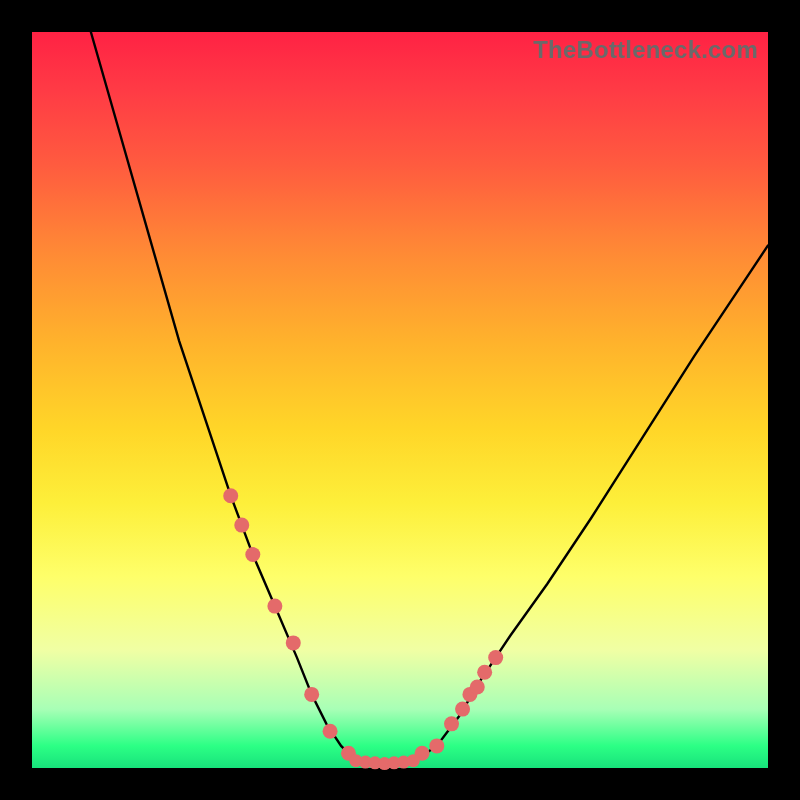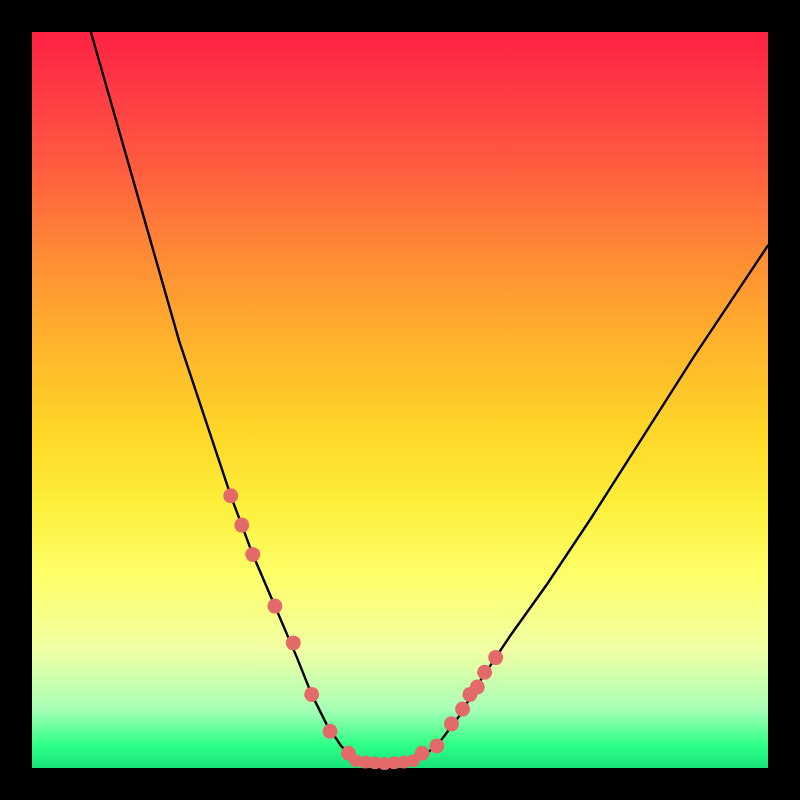--- a/index.html
+++ b/index.html
@@ -65,20 +65,21 @@
   .dot {
     fill: #e46a6a;
     stroke: none;
   }
 </style>
 </head>
 <body>
 
 <div class="frame">
   <div class="plot">
+    <div class="watermark">TheBottleneck.com</div>
     <svg class="curve" viewBox="0 0 736 736">
       <path id="left-path" class="curve-path" d="M 58.88 0 L 88.32 103.03999999999996 L 117.76 206.08000000000004 L 147.20000000000002 309.12 L 176.64 397.44 L 198.72000000000003 463.68 L 220.79999999999998 522.56 L 242.88000000000002 574.08 L 264.96 625.6 L 279.68 662.4 L 294.40000000000003 691.84 L 309.12 713.92 L 323.84 728.64"></path>
       <path id="bottom-path" class="curve-path" d="M 323.84 728.64 L 338.56 730.848 L 353.28 731.584 L 368 730.848 L 382.72 728.64"></path>
       <path id="right-path" class="curve-path" d="M 382.72 728.64 L 404.8 713.92 L 426.88 684.48 L 448.96 647.6800000000001 L 478.40000000000003 603.52 L 515.1999999999999 552 L 559.36 485.76 L 610.88 404.8 L 662.4 323.84 L 706.56 257.59999999999997 L 736 213.44000000000005"></path>
       <g id="dots-left">
           <circle cx="198.72000000000003" cy="463.68" r="7.5" class="dot"></circle>
           <circle cx="209.76" cy="493.12" r="7.5" class="dot"></circle>
           <circle cx="220.79999999999998" cy="522.56" r="7.5" class="dot"></circle>
           <circle cx="242.88000000000002" cy="574.08" r="7.5" class="dot"></circle>
           <circle cx="261.28" cy="610.88" r="7.5" class="dot"></circle>

